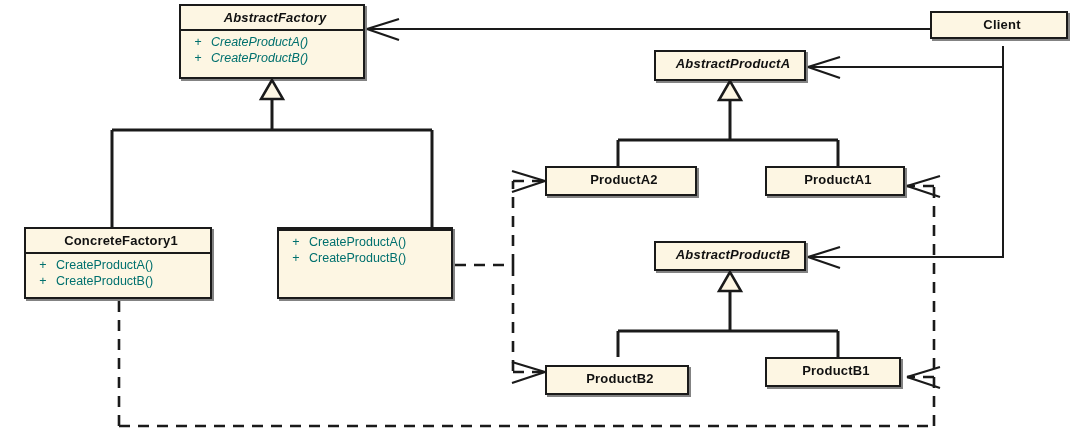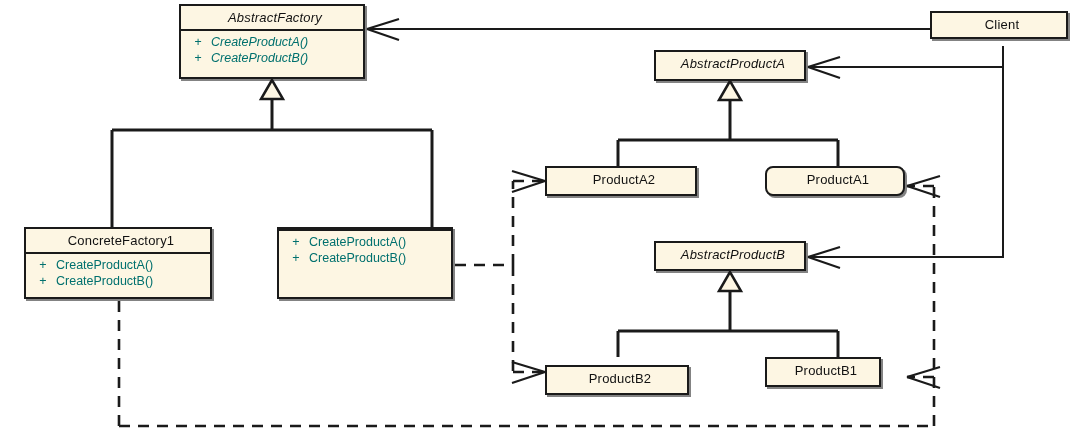--- a/index.html
+++ b/index.html
@@ -28,21 +28,21 @@
   .uml-class {
     position: absolute;
     box-sizing: border-box;
     background: #fdf6e3;
     border: 2px solid #1a1a1a;
     box-shadow: 2px 2px 0 rgba(30,30,30,0.55);
   }
   .uml-name {
     text-align: center;
     font-size: 13px;
-    font-weight: normal;
+    font-weight: bold;
     color: #111111;
     letter-spacing: 0.2px;
     padding: 4px 6px 4px 12px;
     white-space: nowrap;
     overflow: hidden;
   }
   .uml-class.abstract > .uml-name {
     font-style: italic;
   }
   .uml-ops {
@@ -179,27 +179,27 @@
       </div>
       <div class="uml-class" style="left: 930px; top: 11px; width: 138px; height: 28px;">
         <div class="uml-name">Client</div>
       </div>
       <div class="uml-class abstract" style="left: 654px; top: 50px; width: 152px; height: 31px;">
         <div class="uml-name">AbstractProductA</div>
       </div>
       <div class="uml-class" style="left: 545px; top: 166px; width: 152px; height: 30px;">
         <div class="uml-name">ProductA2</div>
       </div>
-      <div class="uml-class" style="left: 765px; top: 166px; width: 140px; height: 30px; border-radius: 8px;">
+      <div class="uml-class" style="left: 765px; top: 166px; width: 140px; height: 30px;">
         <div class="uml-name">ProductA1</div>
       </div>
       <div class="uml-class abstract" style="left: 654px; top: 241px; width: 152px; height: 30px;">
         <div class="uml-name">AbstractProductB</div>
       </div>
       <div class="uml-class" style="left: 545px; top: 365px; width: 144px; height: 30px;">
         <div class="uml-name">ProductB2</div>
       </div>
-      <div class="uml-class" style="left: 765px; top: 357px; width: 116px; height: 30px;">
+      <div class="uml-class" style="left: 765px; top: 357px; width: 136px; height: 30px;">
         <div class="uml-name">ProductB1</div>
       </div>
     </div>
 
 </div>
 
 </body></html>

